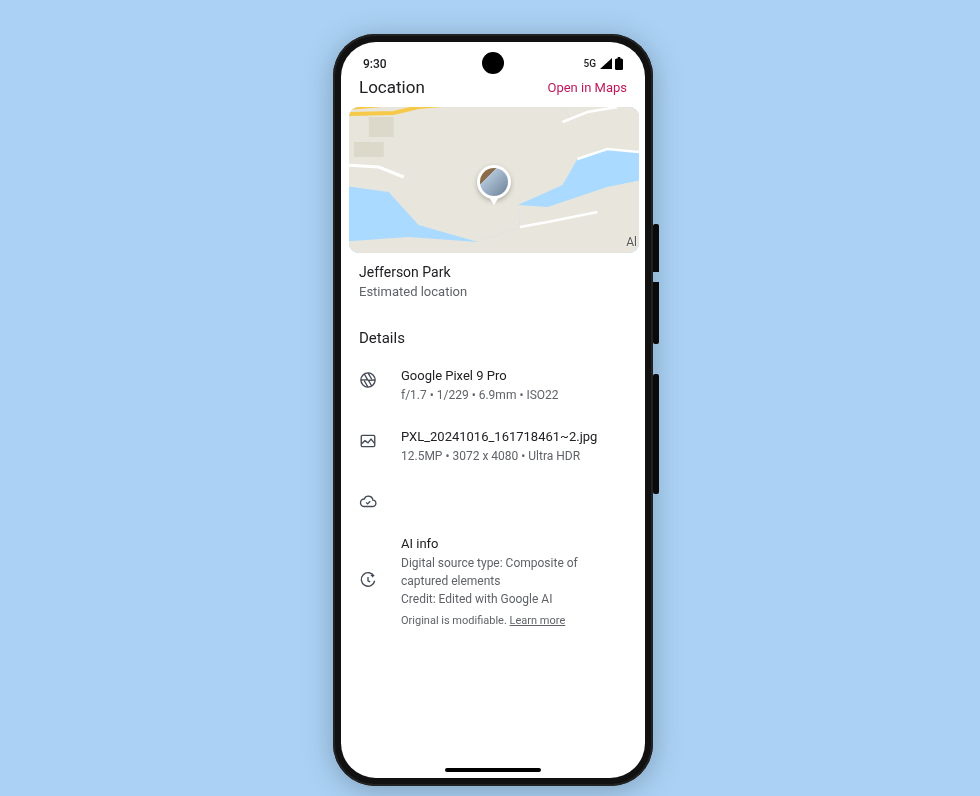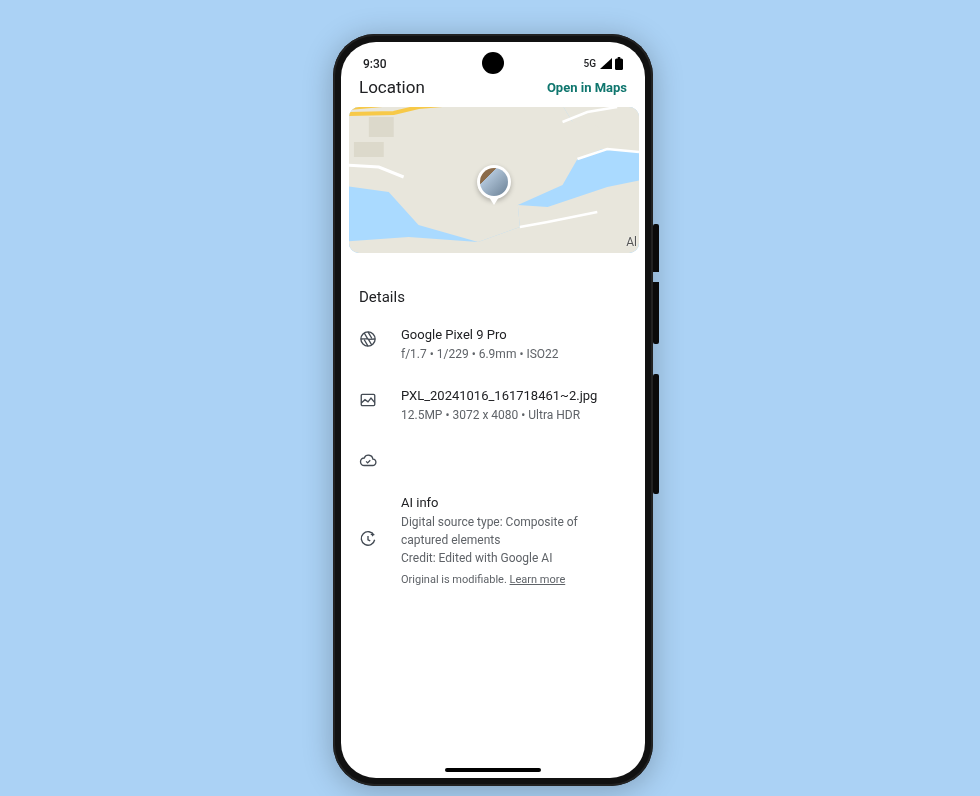--- a/index.html
+++ b/index.html
@@ -74,23 +74,23 @@
     display: flex;
     justify-content: space-between;
     align-items: center;
     padding: 3px 18px 6px 18px;
   }
   .header-title {
     font-size: 17px;
     font-weight: 400;
   }
   .header-link {
-    color: #0f766e;
+    color: #be185d;
     font-size: 13px;
-    font-weight: 700;
+    font-weight: 400;
     cursor: pointer;
   }
   .map {
     margin: 4px 6px 7px 8px;
     height: 146px;
     border-radius: 10px;
     position: relative;
     overflow: hidden;
     background: #aadaff;
   }
@@ -227,20 +227,24 @@
         <path d="M172 120 L200 115 L250 105" stroke="#fff" stroke-width="2.5" fill="none"></path>
         <rect x="20" y="10" width="25" height="20" fill="#dcd9cb"></rect>
         <rect x="5" y="35" width="30" height="15" fill="#dcd9cb"></rect>
       </svg>
       <div class="pin">
         <div class="pin-img"></div>
       </div>
       <div class="map-label">Al</div>
     </div>
 
+    <div class="loc-block">
+      <div class="loc-name">Jefferson Park</div>
+      <div class="loc-sub">Estimated location</div>
+    </div>
 
     <div class="section-title">Details</div>
 
     <div class="detail-row">
       <div class="detail-icon">
         <svg viewBox="0 0 24 24" width="18" height="18" fill="none" stroke="currentColor" stroke-width="1.8">
           <circle cx="12" cy="12" r="9.5"></circle>
           <path d="M12 2.5l5 8.5M21.5 12l-9 .5M17 20l-5-8.5M12 21.5l-5-8.5M2.5 12l9-.5M7 4l5 8.5"></path>
         </svg>
       </div>

